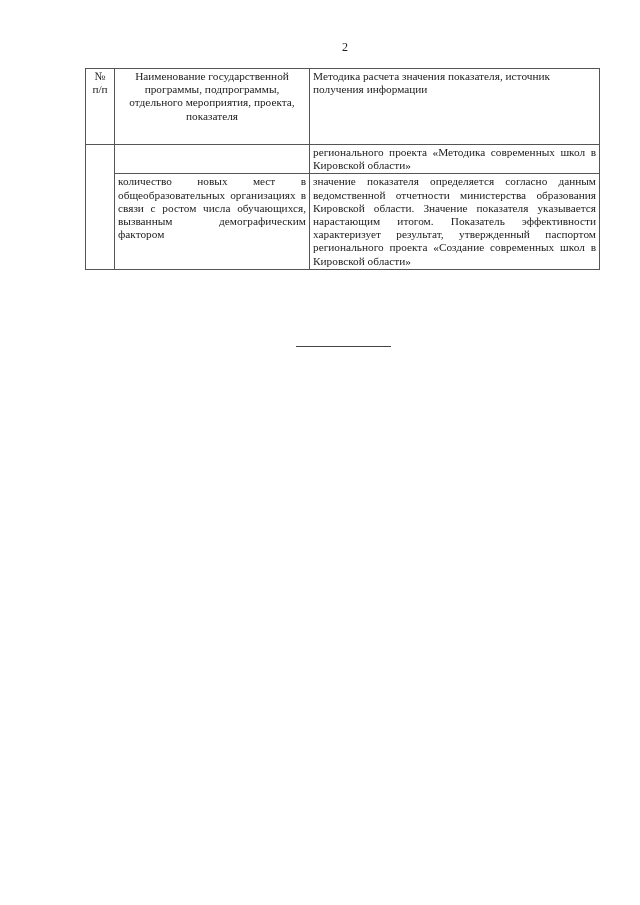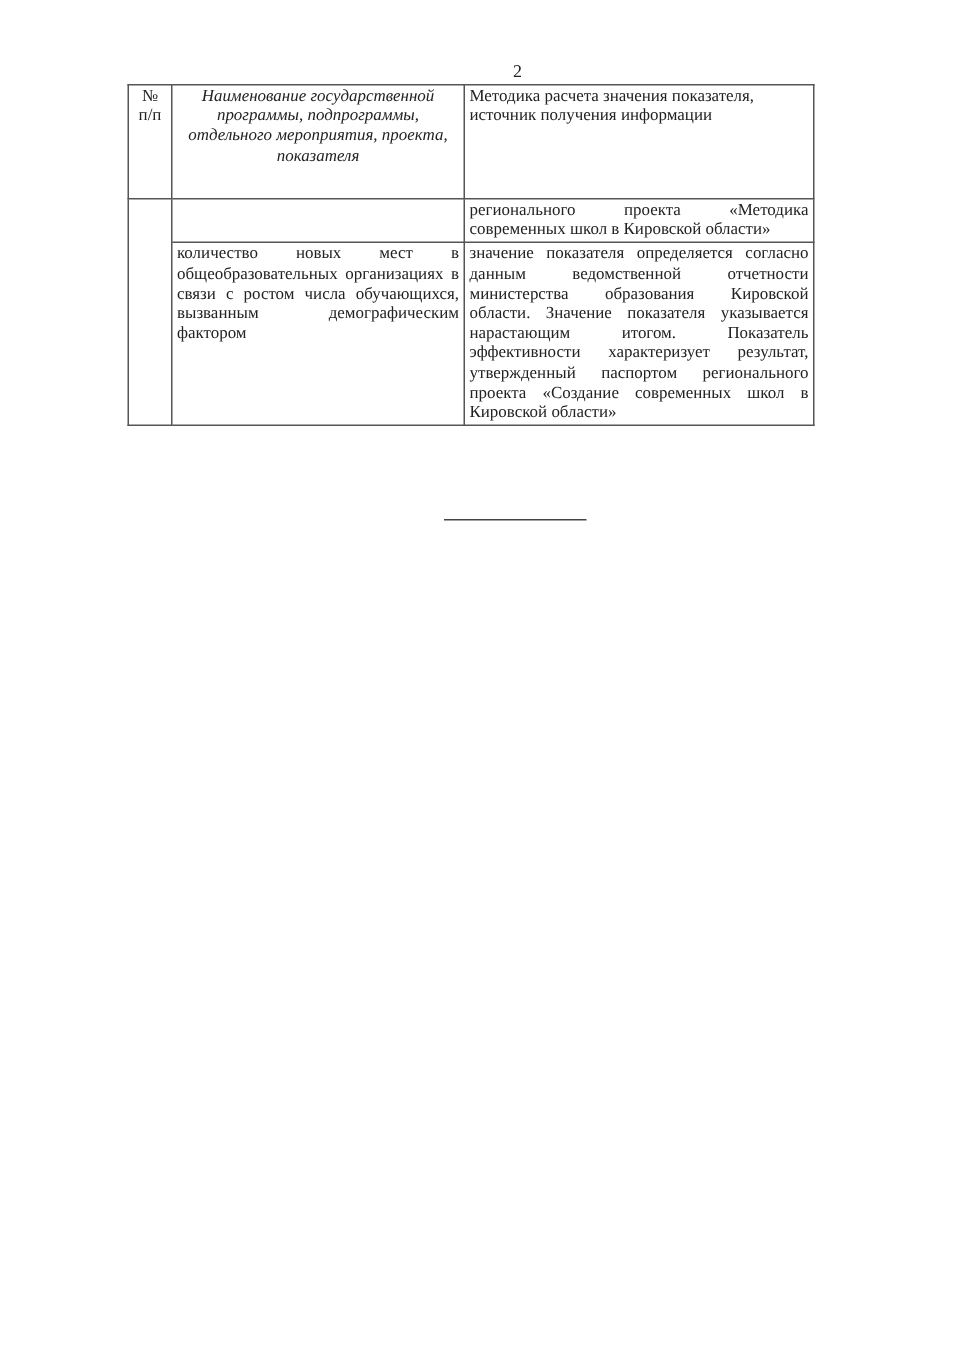--- a/index.html
+++ b/index.html
@@ -5,28 +5,28 @@
   html, body { margin: 0; padding: 0; }
   body {
     width: 640px; height: 905px; background: #ffffff; position: relative; overflow: hidden;
     font-family: "Liberation Serif", "DejaVu Serif", serif; color: #222;
   }
   .page-number {
     position: absolute; top: 40px; left: 0; width: 640px; text-align: center;
     font-size: 12px; padding-left: 50px; box-sizing: border-box;
   }
   table.doc {
-    position: absolute; left: 85px; top: 56px; width: 458px;
+    position: absolute; left: 85px; top: 68px; width: 515px;
     border-collapse: collapse; table-layout: fixed; font-size: 11.3px; line-height: 13.2px;
   }
   table.doc td, table.doc th {
     border: 1px solid #555; vertical-align: top; padding: 1px 3px 1px 3px; font-weight: normal;
   }
   th.c-num { width: 22px; text-align: center; }
-  th.c-name { width: 188px; text-align: center; font-style: italic; }
+  th.c-name { width: 188px; text-align: center; }
   th.c-method { text-align: left; }
   .header-row th { height: 73px; }
   td.justify { text-align: justify; text-align-last: left; }
   .sep {
     position: absolute; left: 296px; top: 346px; width: 95px; height: 0;
     border-top: 1px solid #444;
   }
 </style>
 </head>
 <body>

